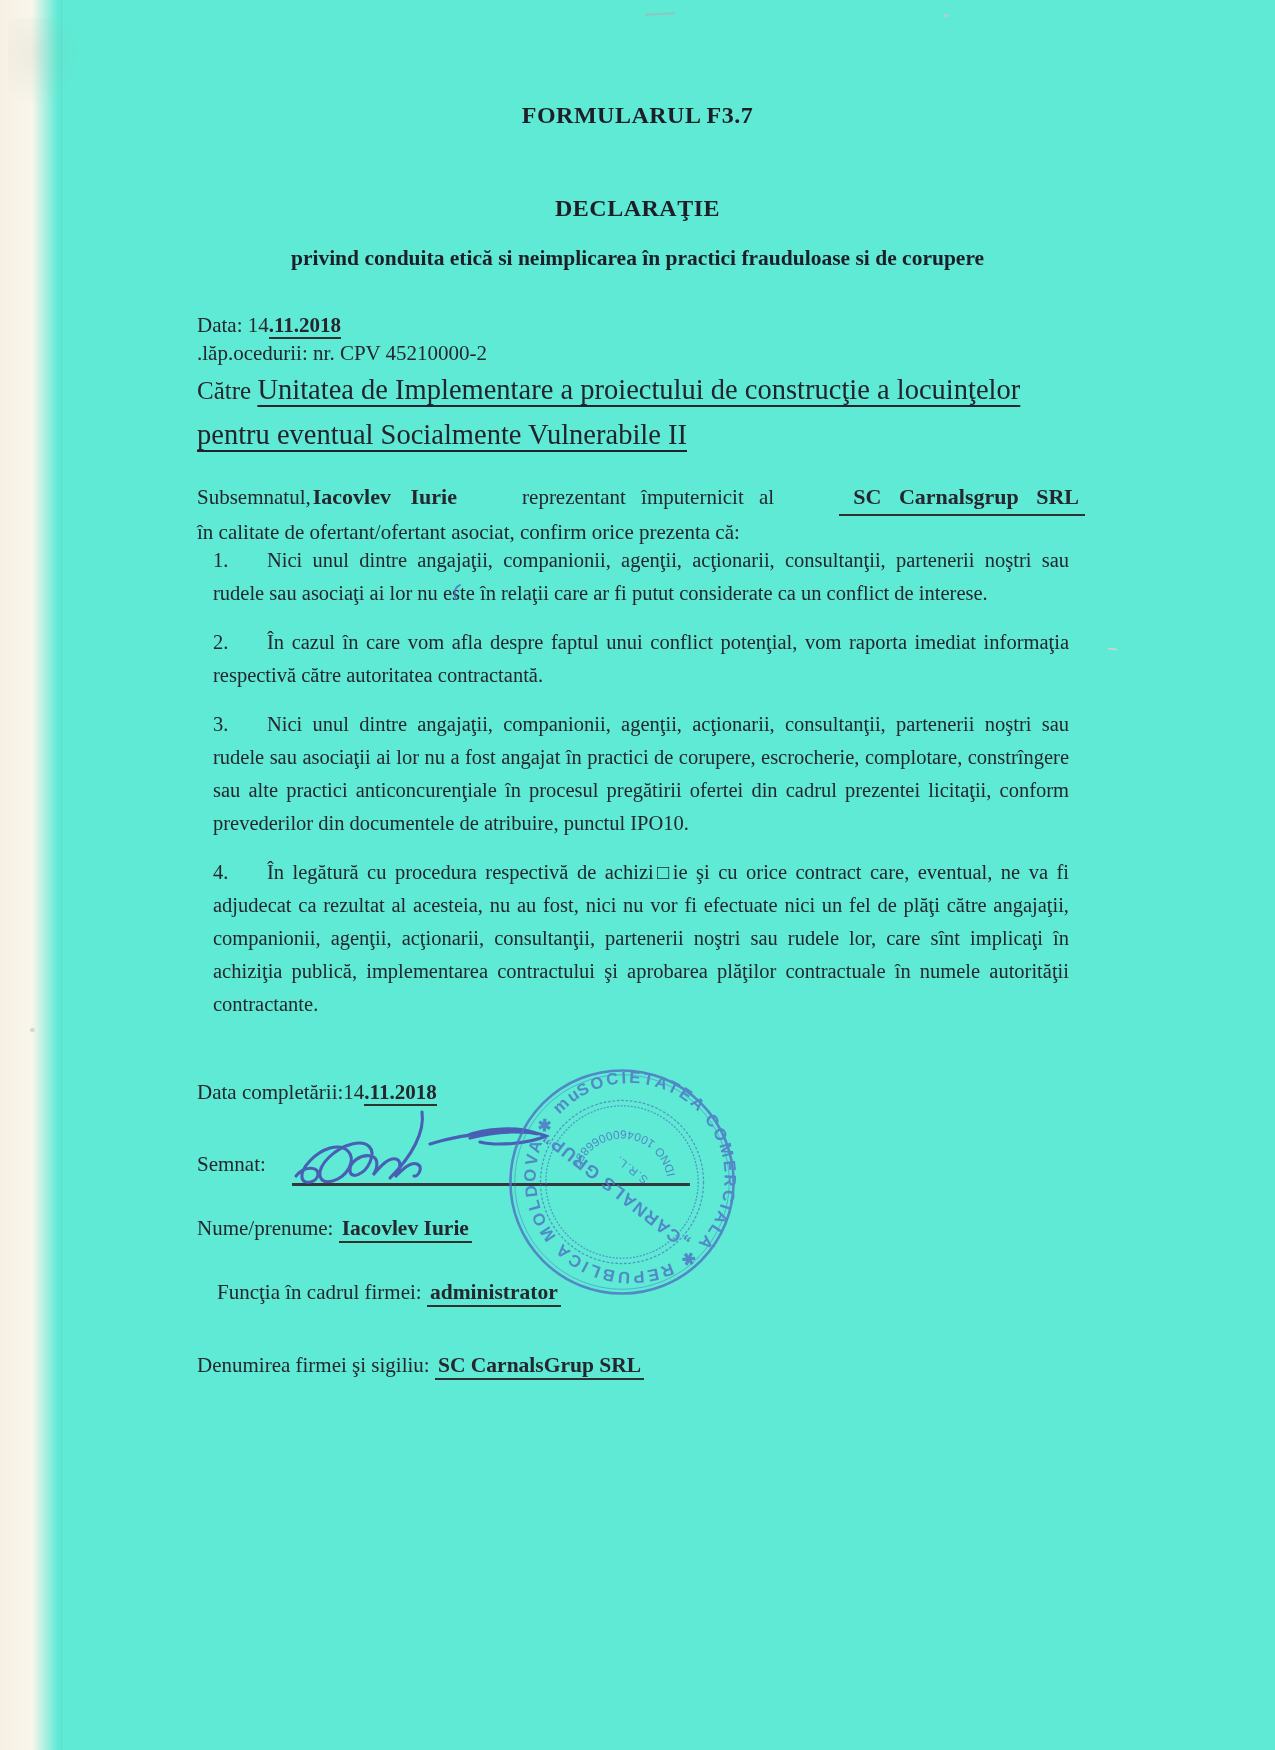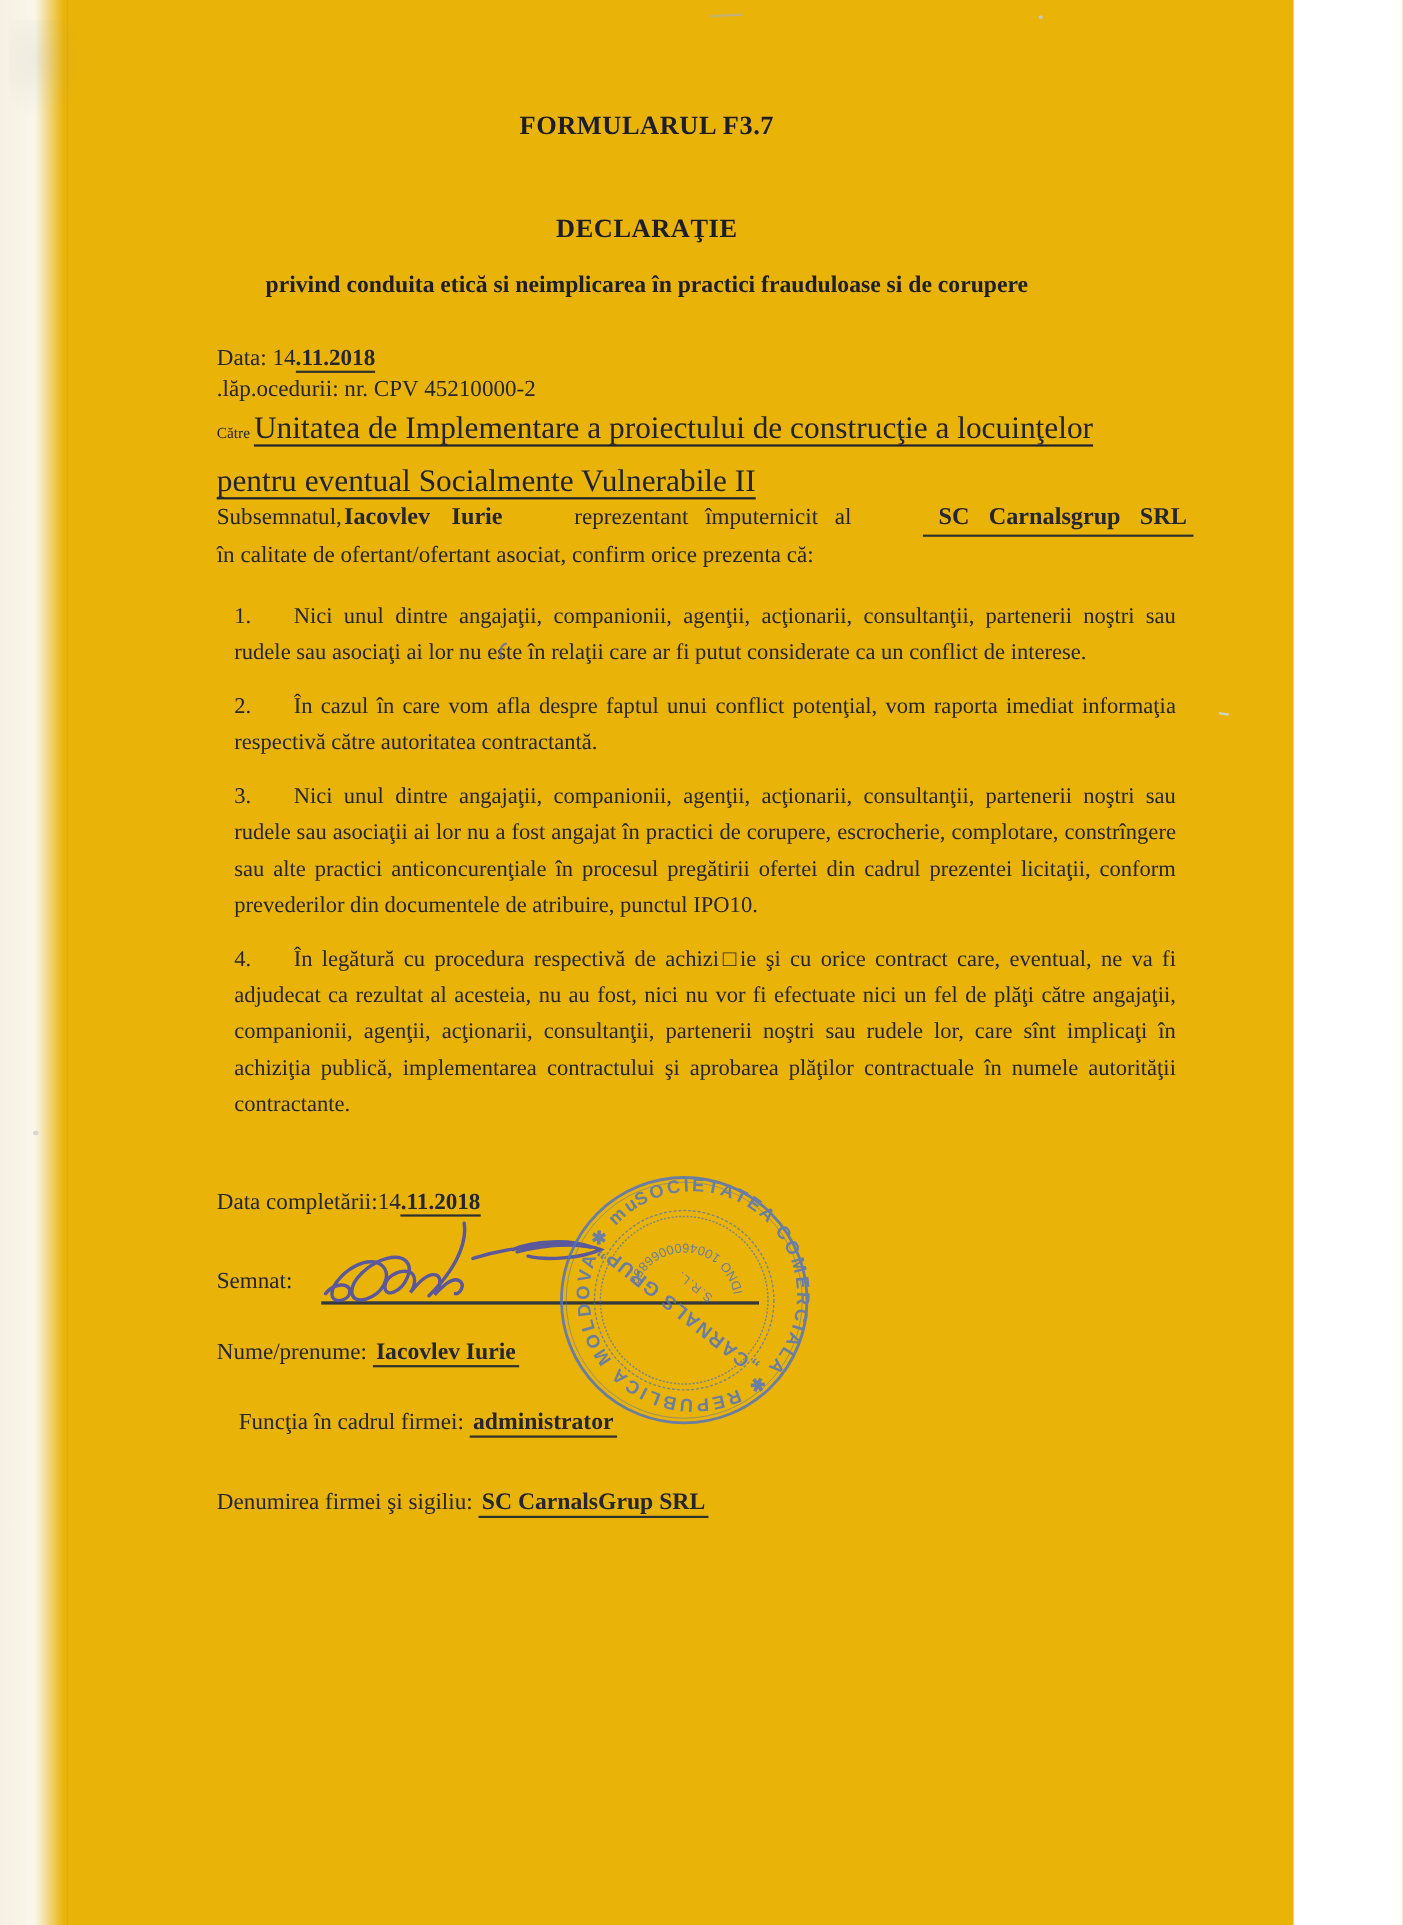--- a/index.html
+++ b/index.html
@@ -1,42 +1,42 @@
 <!DOCTYPE html>
 <html><head>
 <meta charset="utf-8">
 <style>
   html,body{margin:0;padding:0;background:#ffffff;}
   .page{
     position:relative;
-    width:1176px;height:1750px;
-    background:#eab308;
+    width:1275px;height:1750px;
+    background:#5eead4;
     font-family:"Liberation Serif", serif;
     color:#25262e;
     overflow:hidden;
   }
   
   .edge-strip{position:absolute;left:0;top:0;width:58px;height:100%;
     background:linear-gradient(90deg,#f5f0e2 0%,#f9f6ec 55%,rgba(253,253,252,0) 100%);}
   .edge-line{position:absolute;left:61px;top:0;width:1px;height:100%;background:rgba(110,110,110,0.10);}
   .corner-smudge{position:absolute;left:8px;top:18px;width:70px;height:90px;
     background:radial-gradient(ellipse at 40% 40%,rgba(150,150,140,0.12),rgba(150,150,140,0) 70%);}
 
   .center-line{position:absolute;left:0;width:100%;text-align:center;}
   .h-form{top:102px;font-weight:bold;font-size:24px;letter-spacing:0.5px;color:#1d1e28;}
   .h-title{top:195px;font-weight:bold;font-size:24px;letter-spacing:0.5px;color:#1d1e28;}
   .h-sub{top:246px;font-weight:bold;font-size:21.5px;color:#1d1e28;}
 
   .meta{position:absolute;left:197px;top:311px;width:888px;font-size:21px;line-height:28px;}
   .u-bold{font-weight:bold;border-bottom:2.5px solid #2f3330;padding-bottom:0px;}
   .to-row{margin-top:3px;line-height:40px;}
-  .to-label{font-size:14px;}
+  .to-label{font-size:25px;}
   .to-big{font-size:28.5px;text-decoration:underline;text-decoration-thickness:2px;text-underline-offset:6px;color:#22232c;}
 
-  .intro{position:absolute;left:197px;top:452px;width:888px;font-size:21px;line-height:33px;}
+  .intro{position:absolute;left:197px;top:480px;width:888px;font-size:21px;line-height:33px;}
   .intro-l1{display:flex;justify-content:space-between;align-items:baseline;white-space:nowrap;}
   .intro-name{font-weight:bold;font-size:22px;word-spacing:14px;padding-left:2px;}
   .intro-mid{word-spacing:10px;}
   .intro-co{font-weight:bold;font-size:22px;word-spacing:12px;border-bottom:2.5px solid #2f3330;padding:0 6px 1px 14px;}
 
   .clauses{position:absolute;left:197px;top:528px;width:888px;font-size:20.5px;line-height:33px;}
   .clauses p{margin:16px;text-align:justify;}
   .num{display:inline-block;width:54px;}
 
   .footer-row{position:absolute;left:197px;font-size:21px;color:#25262e;}

